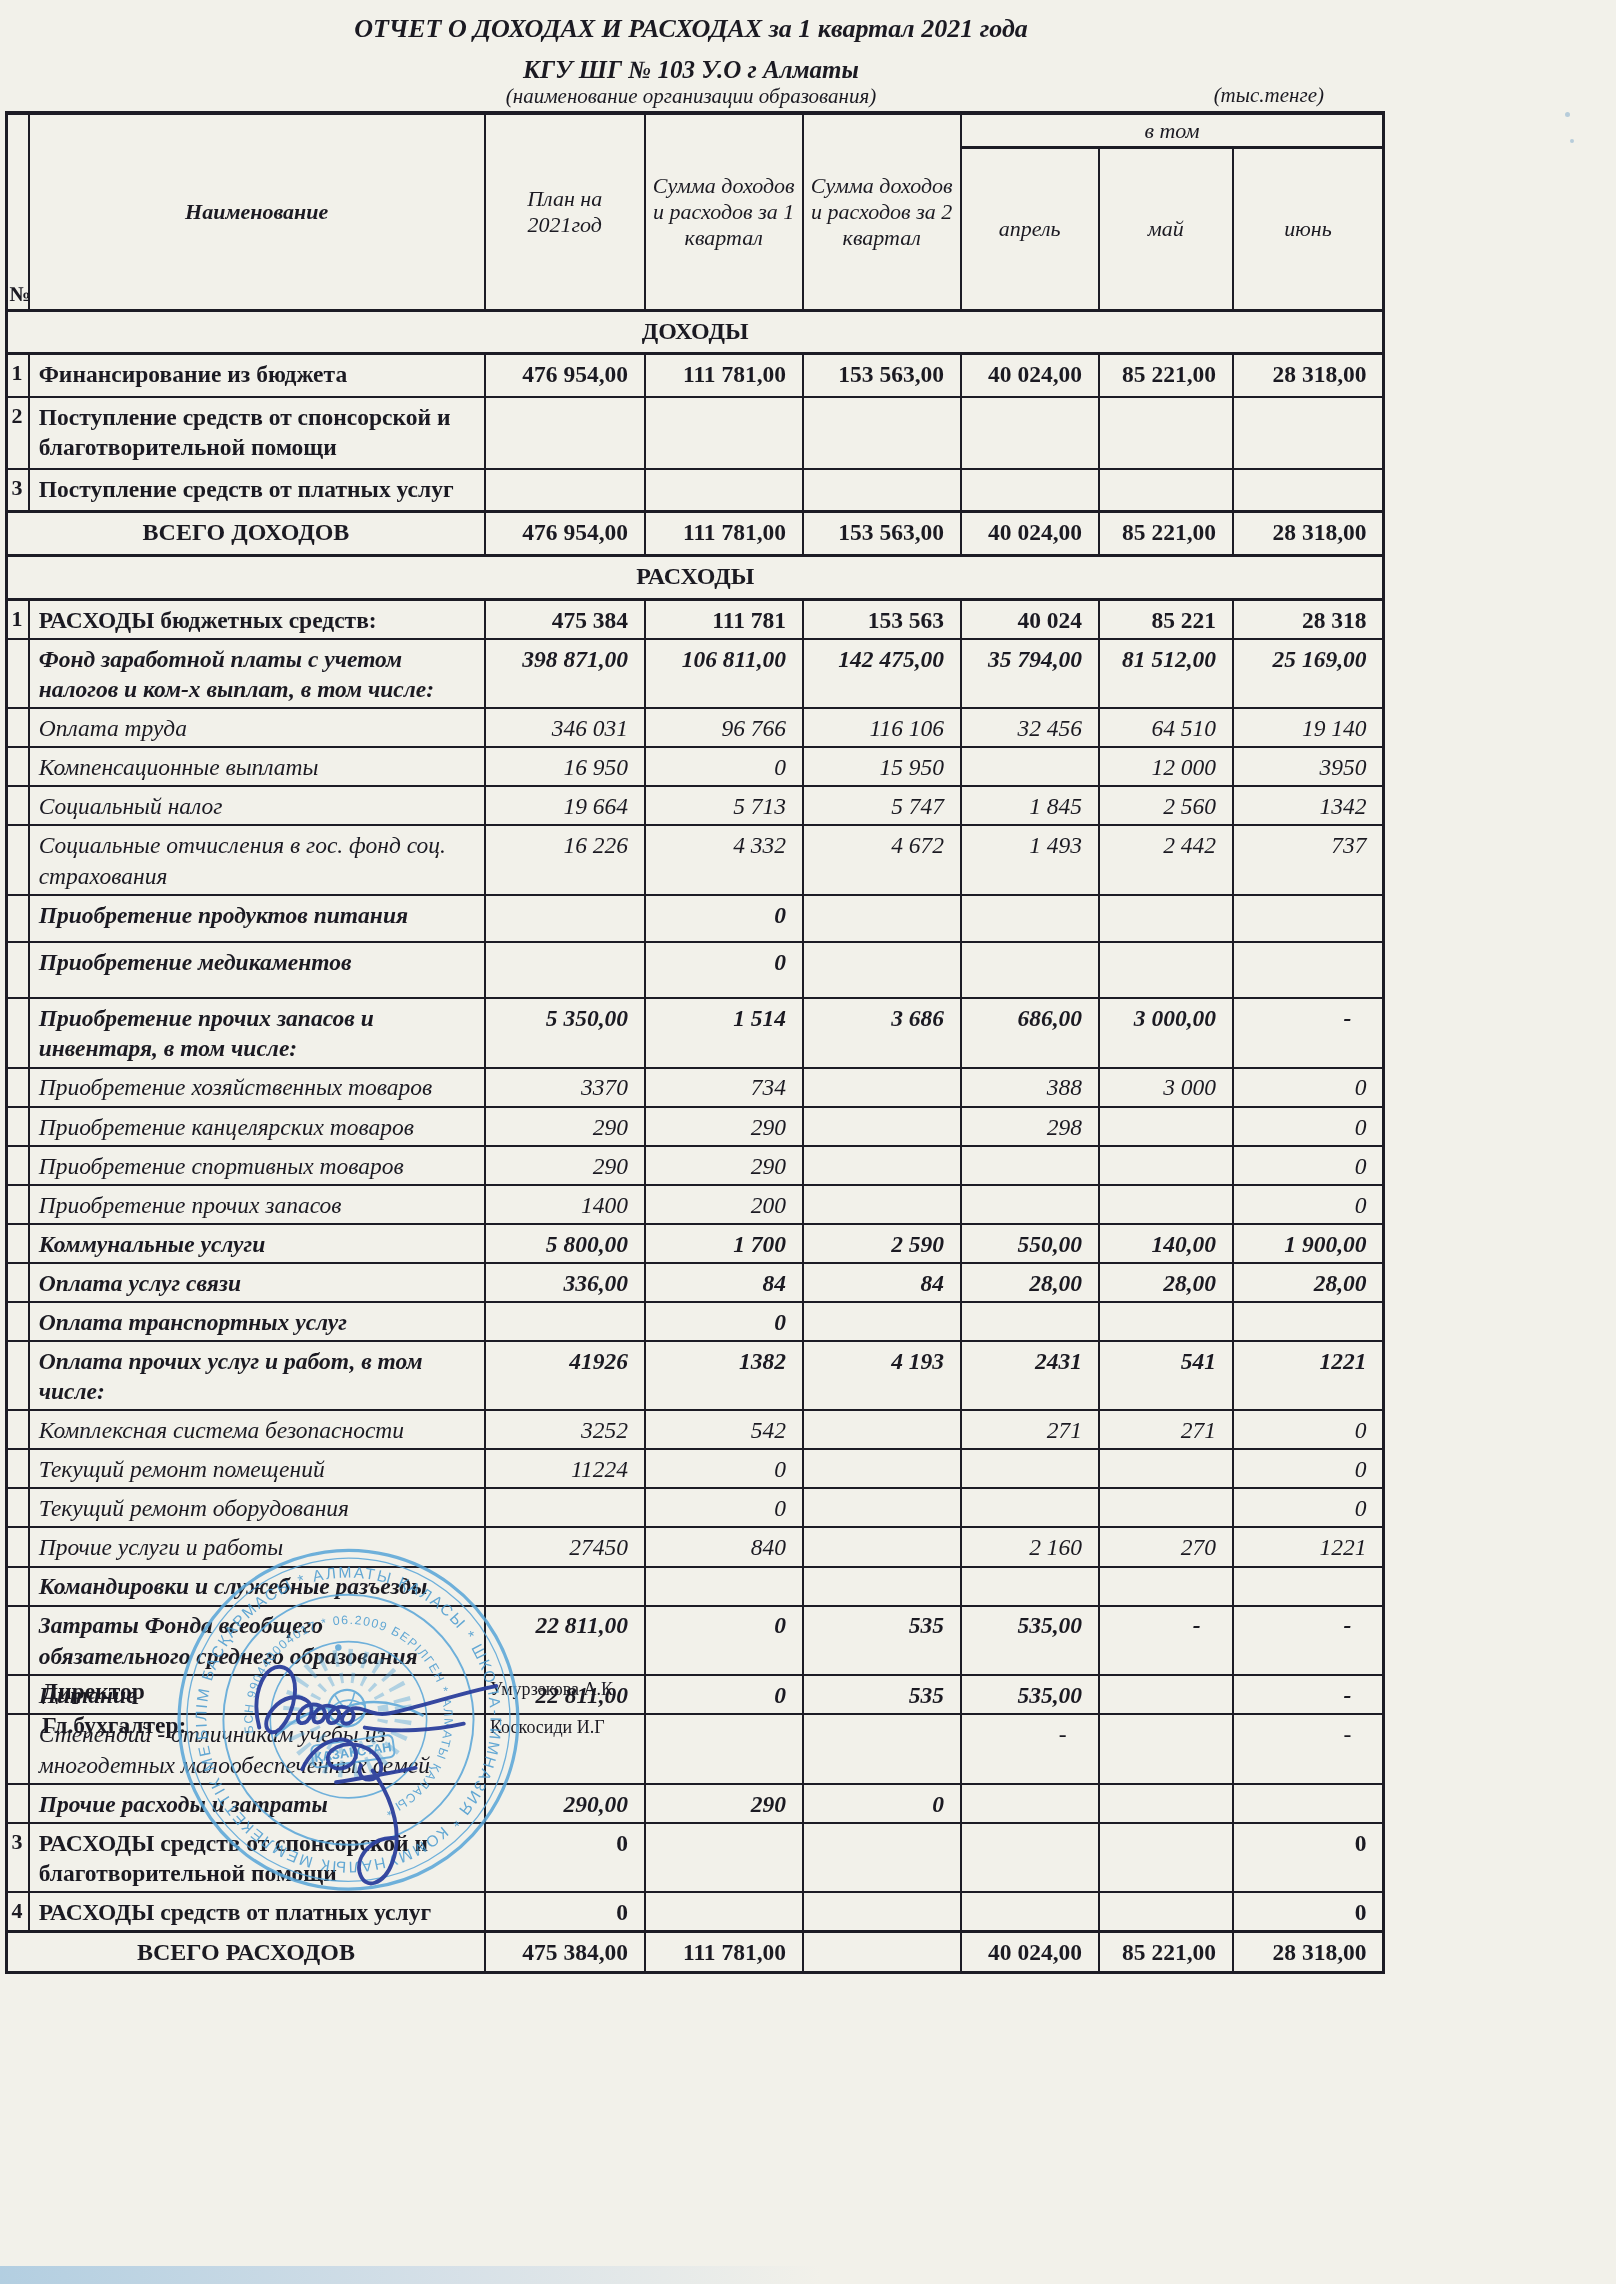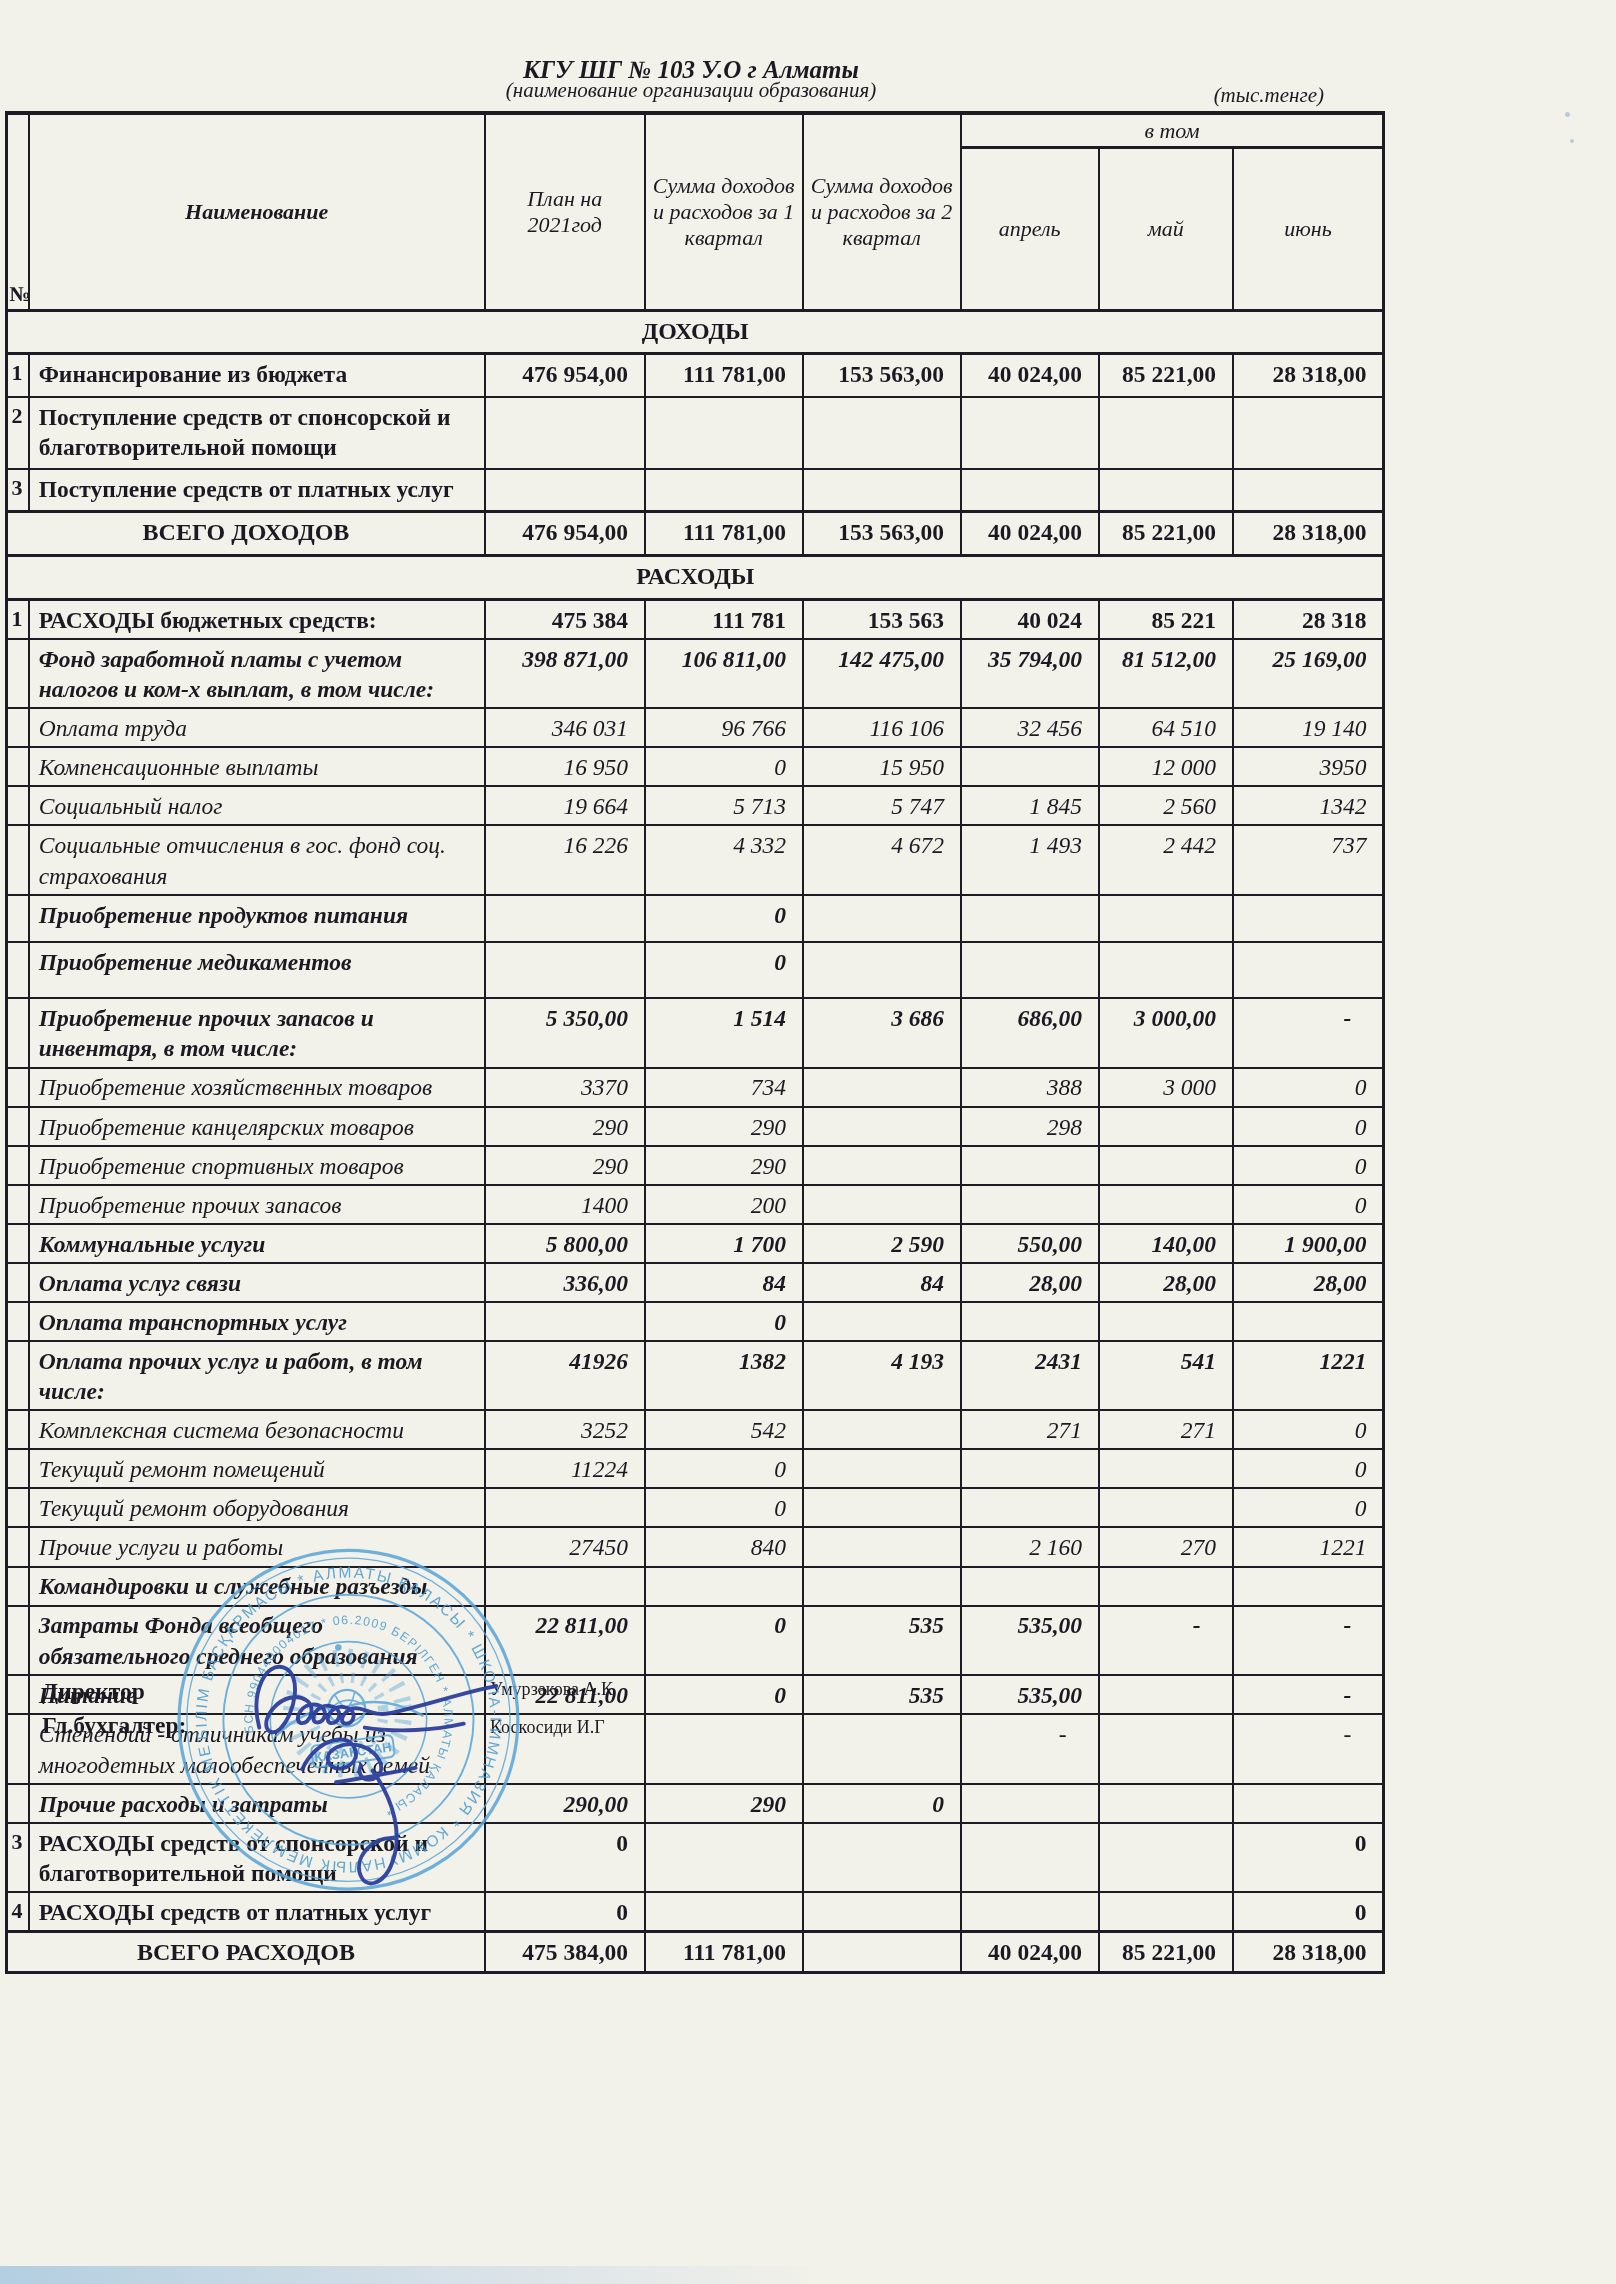--- a/index.html
+++ b/index.html
@@ -6,21 +6,21 @@
   .page {
     position:relative; width:1616px; height:2284px;
     background:#f2f1ea; overflow:hidden;
     font-family:"Liberation Serif","DejaVu Serif",serif;
     color:#1b1a22;
   }
   .doc-title { position:absolute; left:0; width:1382px; text-align:center;
     font-weight:bold; font-style:italic; }
   .doc-title.l1 { top:14.3px; font-size:26px; }
   .doc-title.l2 { top:56px; font-size:25px; }
-  .caption { position:absolute; top:78px; left:0; width:1382px; text-align:center;
+  .caption { position:absolute; top:84px; left:0; width:1382px; text-align:center;
     font-style:italic; font-size:21px; }
   .units { position:absolute; top:83px; left:1176px; width:148px; text-align:right;
     font-style:italic; font-weight:normal; font-size:21px; }
 
   table.report { position:absolute; left:5.2px; top:111px; width:1377px;
     border-collapse:collapse; table-layout:fixed;
     border:3.3px solid #1d1c25; border-top-width:4.6px; border-bottom-width:3.9px; }
   th, td { border:2px solid #1d1c25; }
   th { font-size:22px; font-style:italic; font-weight:normal;
        vertical-align:middle; text-align:center; padding:2.6px; }
@@ -56,20 +56,21 @@
   .scan-strip { position:absolute; left:0; top:2266px; width:821px; height:18px;
     background:linear-gradient(90deg,#9ec3de 0%,#cddbe7 55%,rgba(205,219,231,0) 100%);
     opacity:.75; }
   .speck { position:absolute; border-radius:50%; background:#8fb4cf; opacity:.6; }
 </style>
 </head>
 <body>
 
 <div class="page">
 
+  <div class="doc-title l1">ОТЧЕТ О ДОХОДАХ И РАСХОДАХ за 1 квартал 2021 года</div>
   <div class="doc-title l2">КГУ ШГ № 103 У.О г Алматы</div>
   <div class="caption">(наименование организации образования)</div>
   <div class="units">(тыс.тенге)</div>
 
   <table class="report">
     <colgroup>
       <col style="width:22px">
         <col style="width:456px">
         <col style="width:160px">
       <col style="width:158px">

